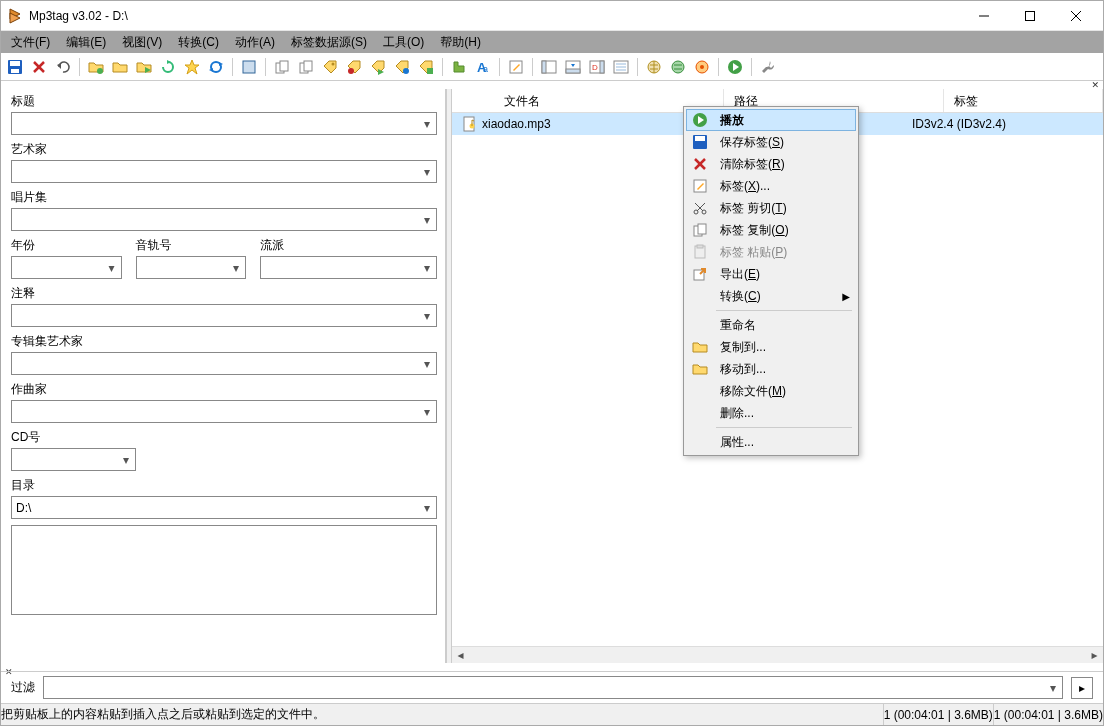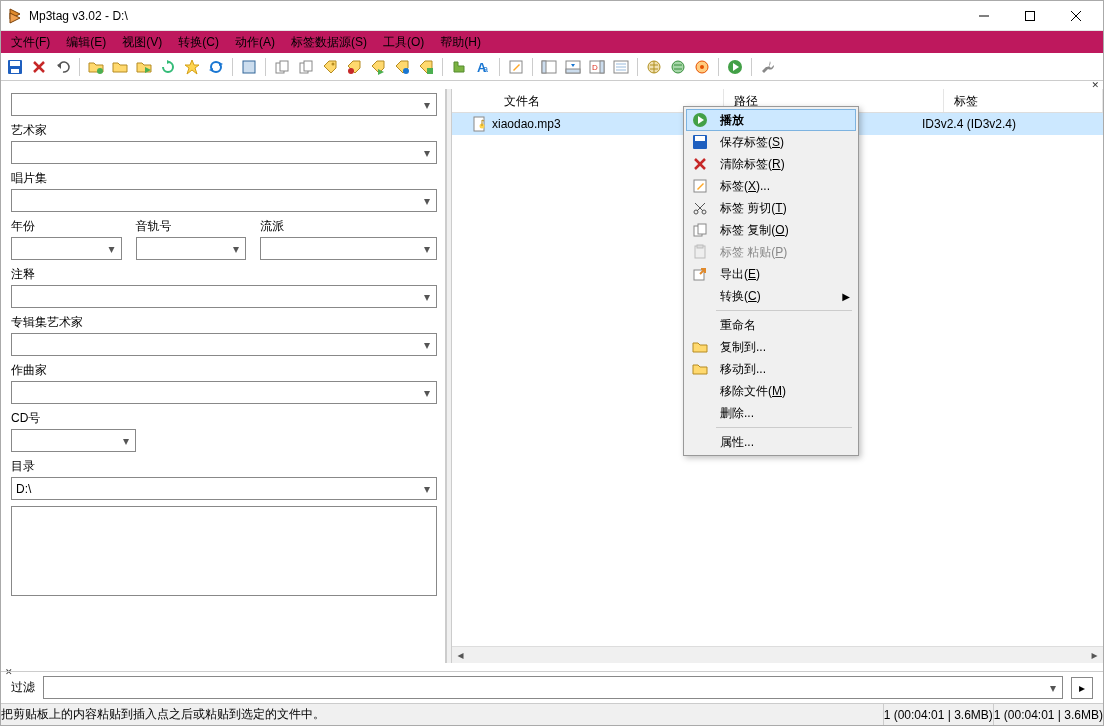--- a/index.html
+++ b/index.html
@@ -28,21 +28,21 @@
 .win-btn {
   width: 46px; height: 30px; display: flex; align-items: center; justify-content: center;
   font-family: "Segoe MDL2 Assets", sans-serif; font-size: 10px; color: #222;
 }
 
 .menu-bar {
   height: 22px;
   display: flex;
   align-items: stretch;
   padding: 0 2px;
-  background: #be185d;
+  background: #a3a3a3;
 }
 .menu-item {
   padding: 0 8px;
   display: flex;
   align-items: center;
 }
 
 .tool-bar {
   height: 28px;
   display: flex;
@@ -134,21 +134,21 @@
   flex: 1;
   overflow: auto;
   position: relative;
 }
 .list-row {
   height: 22px;
   display: flex;
   align-items: center;
 }
 .list-row.selected { background: #cce8ff; }
-.cell { padding: 0 20px; display: flex; align-items: center; gap: 4px; }
+.cell { padding: 0 10px; display: flex; align-items: center; gap: 4px; }
 .file-ico { width: 16px; height: 16px; }
 
 .hscroll-bar {
   height: 17px; background: #f0f0f0; border-top: 1px solid #ddd;
   display: flex; align-items: center;
 }
 .hscroll-bar .arrow { width: 17px; height: 17px; display:flex; align-items:center; justify-content:center; color:#555; }
 
 .filter-bar {
   height: 32px;
@@ -444,20 +444,21 @@
 </div>
 
 <div class="grip-bar">
     <span class="x">✕</span>
   </div>
 
 <div class="main-area">
 
   <div class="prop-panel">
     <div class="prop-field">
+      <label>标题</label>
       <div class="combo-wrap"><input class="combo" style=""><span class="combo-arrow">▾</span></div>
     </div>
     <div class="prop-field">
       <label>艺术家</label>
       <div class="combo-wrap"><input class="combo" style=""><span class="combo-arrow">▾</span></div>
     </div>
     <div class="prop-field">
       <label>唱片集</label>
       <div class="combo-wrap"><input class="combo" style=""><span class="combo-arrow">▾</span></div>
     </div>

